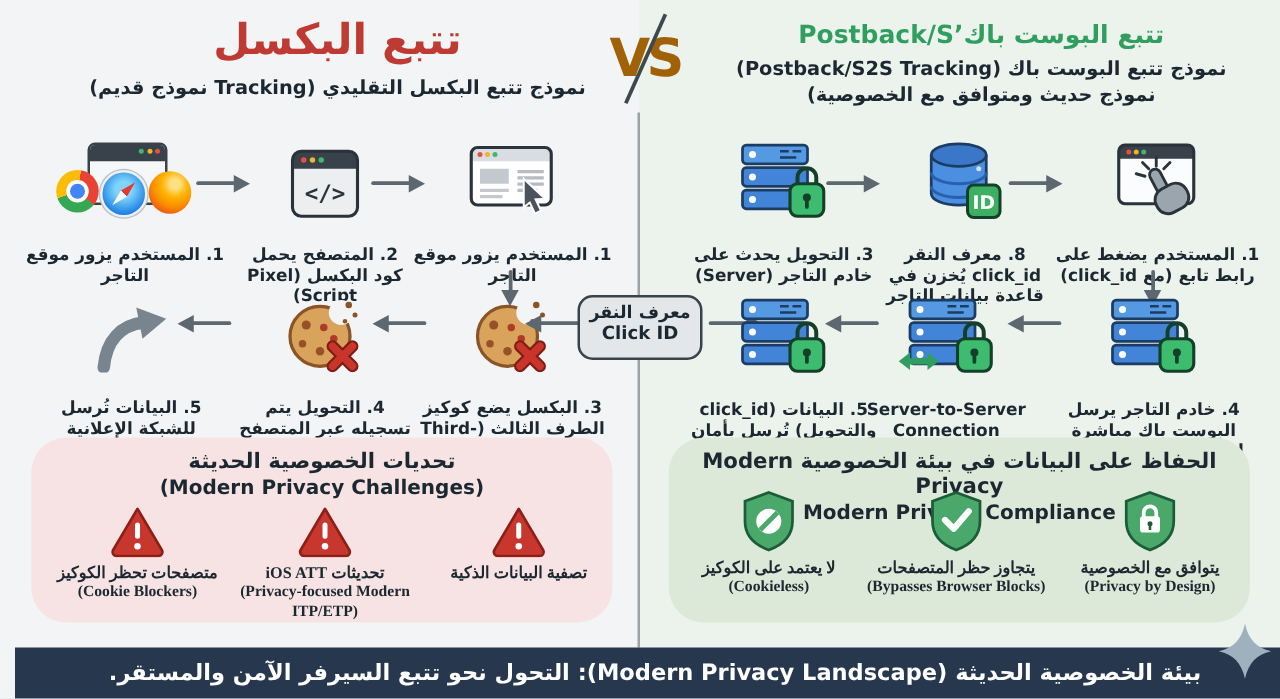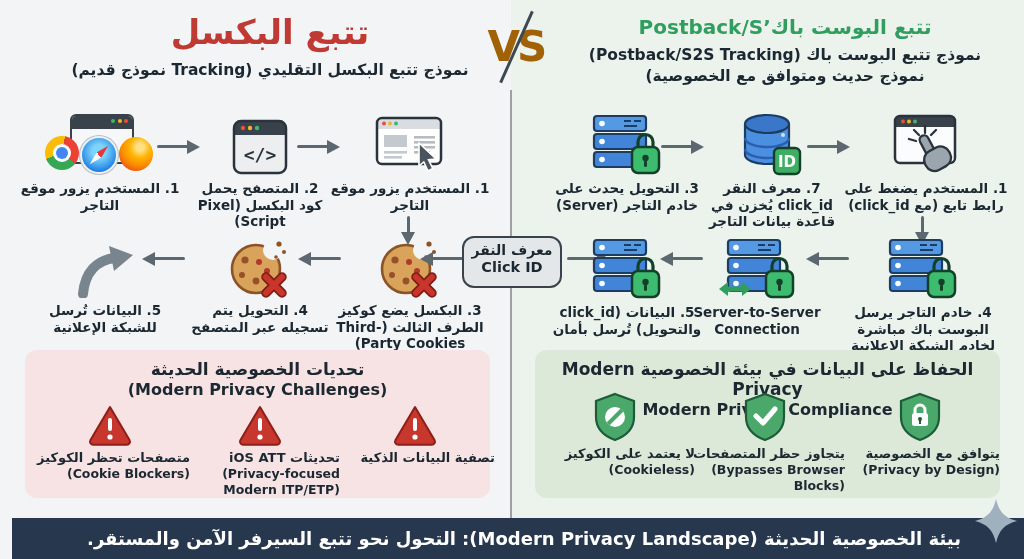--- a/index.html
+++ b/index.html
@@ -33,21 +33,21 @@
   .head .subtitle{font-size:15.5px;margin-top:9px;line-height:1.35;}
 
   
   .vs{position:absolute;left:474px;top:10px;width:84px;height:74px;text-align:center;color:#a16207;}
   .vs .vs-text{font-size:42px;letter-spacing:-3px;line-height:74px;}
   .vs .vs-slash{position:absolute;left:41px;top:-2px;width:3px;height:78px;background:#3e4850;transform:rotate(24deg);}
 
   
   .cell{position:absolute;text-align:center;}
   .cell .ic{display:flex;align-items:flex-end;justify-content:center;height:64px;}
-  .lbl{margin-top:4px;font-size:13.5px;line-height:1.24;font-weight:700;color:var(--text-dark);}
+  .lbl{margin-top:20px;font-size:13.5px;line-height:1.24;font-weight:700;color:var(--text-dark);}
   .lbl.en{direction:ltr;}
 
   
   .arr{position:absolute;width:44px;height:14px;}
   .arr::before{content:"";position:absolute;left:1px;right:11px;top:5px;height:3.4px;background:var(--arrow-gray);border-radius:2px;}
   .arr::after{content:"";position:absolute;right:0;top:0;width:0;height:0;border-left:13px solid var(--arrow-gray);border-top:7px solid transparent;border-bottom:7px solid transparent;}
   .arr.left{transform:scaleX(-1);}
   .arr.down{width:30px;transform:rotate(90deg);}
 
   
@@ -65,26 +65,26 @@
   .b-chrome,.b-safari,.b-firefox{position:absolute;width:34px;height:34px;border-radius:50%;}
   .b-chrome{left:0;top:22px;background:conic-gradient(from 130deg,#34a853 0 120deg,#fbbc05 120deg 240deg,#ea4335 240deg 360deg);}
   .b-chrome::before{content:"";position:absolute;inset:8px;background:#fff;border-radius:50%;}
   .b-chrome::after{content:"";position:absolute;inset:11px;background:#4285f4;border-radius:50%;}
   .b-safari{left:37px;top:24px;background:radial-gradient(circle at 50% 40%,#7fd4fb 0 25%,#1b7fe4 75%);box-shadow:0 0 0 2px #eef1f3,0 0 0 3px #b9bfc5;}
   .needle{position:absolute;left:50%;top:50%;width:7px;height:26px;transform:translate(-50%,-50%) rotate(45deg);
     background:linear-gradient(#e53935 0 50%,#f6f7f8 50% 100%);clip-path:polygon(50% 0,100% 50%,50% 100%,0 50%);}
   .b-firefox{left:74px;top:23px;background:radial-gradient(circle at 62% 30%,#ffe082 0 12%,#ffb300 34%,#fb8c00 58%,#e64a19 85%);}
 
   
-  .panel{position:absolute;top:350px;width:465px;height:148px;border-radius:12px;text-align:center;}
+  .panel{position:absolute;top:350px;width:465px;height:148px;border-radius:28px;text-align:center;}
   .panel.challenges{left:25px;background:var(--challenges-bg);}
   .panel.compliance{left:535px;background:var(--compliance-bg);}
   .panel .p-title-ar{font-size:17px;margin-top:9px;}
   .panel .p-title-en{font-size:16px;direction:ltr;margin-top:1px;}
-  .p-item{position:absolute;width:160px;text-align:right;}
+  .p-item{position:absolute;width:160px;text-align:center;font-family:Liberation Serif, serif;}
   .p-item .p-ic{display:flex;justify-content:center;align-items:flex-end;height:44px;}
   .p-item .p-ar{font-size:13px;line-height:1.25;margin-top:4px;}
   .p-item .p-en{font-size:12.5px;line-height:1.25;direction:ltr;}
 
   
   .footer{position:absolute;left:0;top:518px;width:1024px;height:41px;background:var(--footer-bg);margin-left:12px;}
   .footer .f-text{color:#fff;font-size:18px;line-height:41px;text-align:center;direction:rtl;}
   .sparkle{position:absolute;left:974px;top:498px;}
 </style>
 </head>
@@ -259,21 +259,21 @@
     <div class="ic">
       <svg width="62" height="64" viewBox="0 0 62 64">
         <path d="M4 12 v31 a22 9 0 0 0 44 0 v-31" fill="#4a8fe0" stroke="#1c3d63" stroke-width="2.2"></path>
         <path d="M4 26 a22 9 0 0 0 44 0 M4 37 a22 9 0 0 0 44 0" fill="none" stroke="#2a5fae" stroke-width="2.4"></path>
         <ellipse cx="26" cy="12" rx="22" ry="9" fill="#3a77c9" stroke="#1c3d63" stroke-width="2.2"></ellipse>
         <circle cx="42" cy="23" r="2" fill="#cfe3f8"></circle>
         <rect x="33" y="36" width="26" height="26" rx="5" fill="#3dae62" stroke="#14402a" stroke-width="2.4"></rect>
         <text x="46" y="55" text-anchor="middle" font-size="15" font-weight="bold" fill="#ffffff" font-family="'DejaVu Sans',sans-serif">ID</text>
       </svg>
     </div>
-    <div class="lbl" dir="rtl">7. معرف النقر click_id يُخزن في قاعدة بيانات التاجر</div>
+    <div class="lbl" dir="rtl">8. معرف النقر click_id يُخزن في قاعدة بيانات التاجر</div>
   </div>
 
   <div class="arr" style="left:806px;top:140px"></div>
 
   <div class="cell" style="left:842px;top:112px;width:168px">
     <div class="ic">
       <svg width="72" height="62" viewBox="0 0 72 62">
         <rect x="5" y="2" width="60" height="47" rx="5" fill="#fbfcfd"></rect>
         <path d="M10 2 h50 a5 5 0 0 1 5 5 v6 H5 V7 a5 5 0 0 1 5 -5 Z" fill="#39424b"></path>
         <circle cx="13" cy="7.5" r="2" fill="#e15241"></circle>

